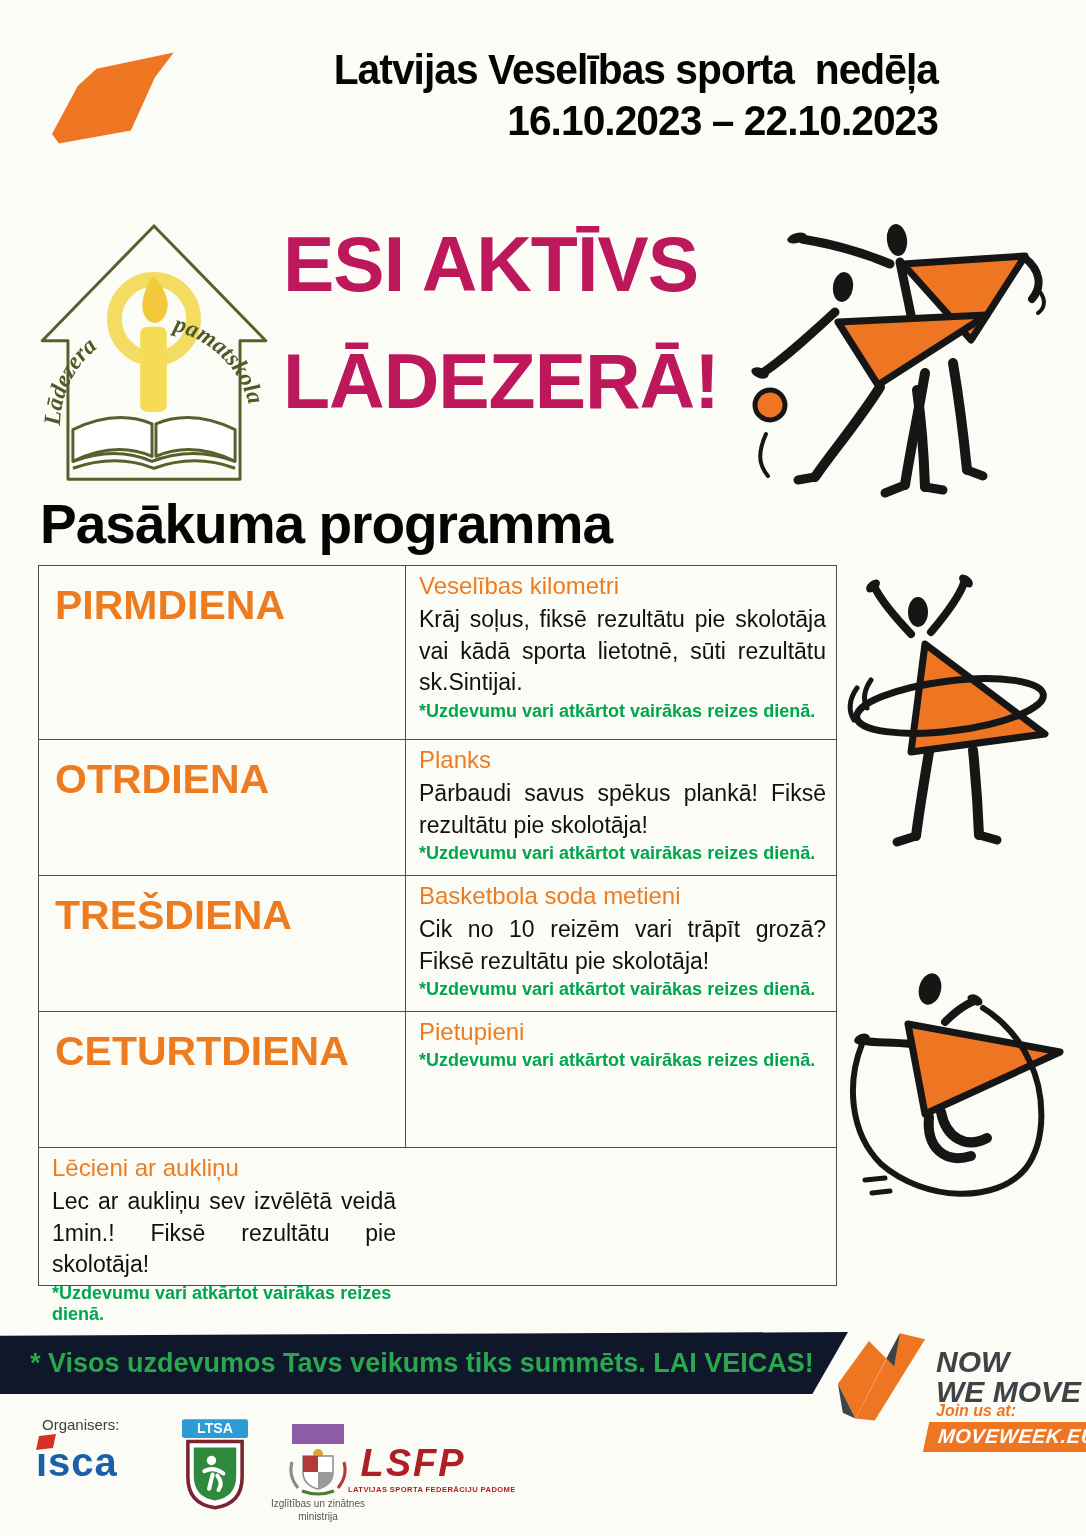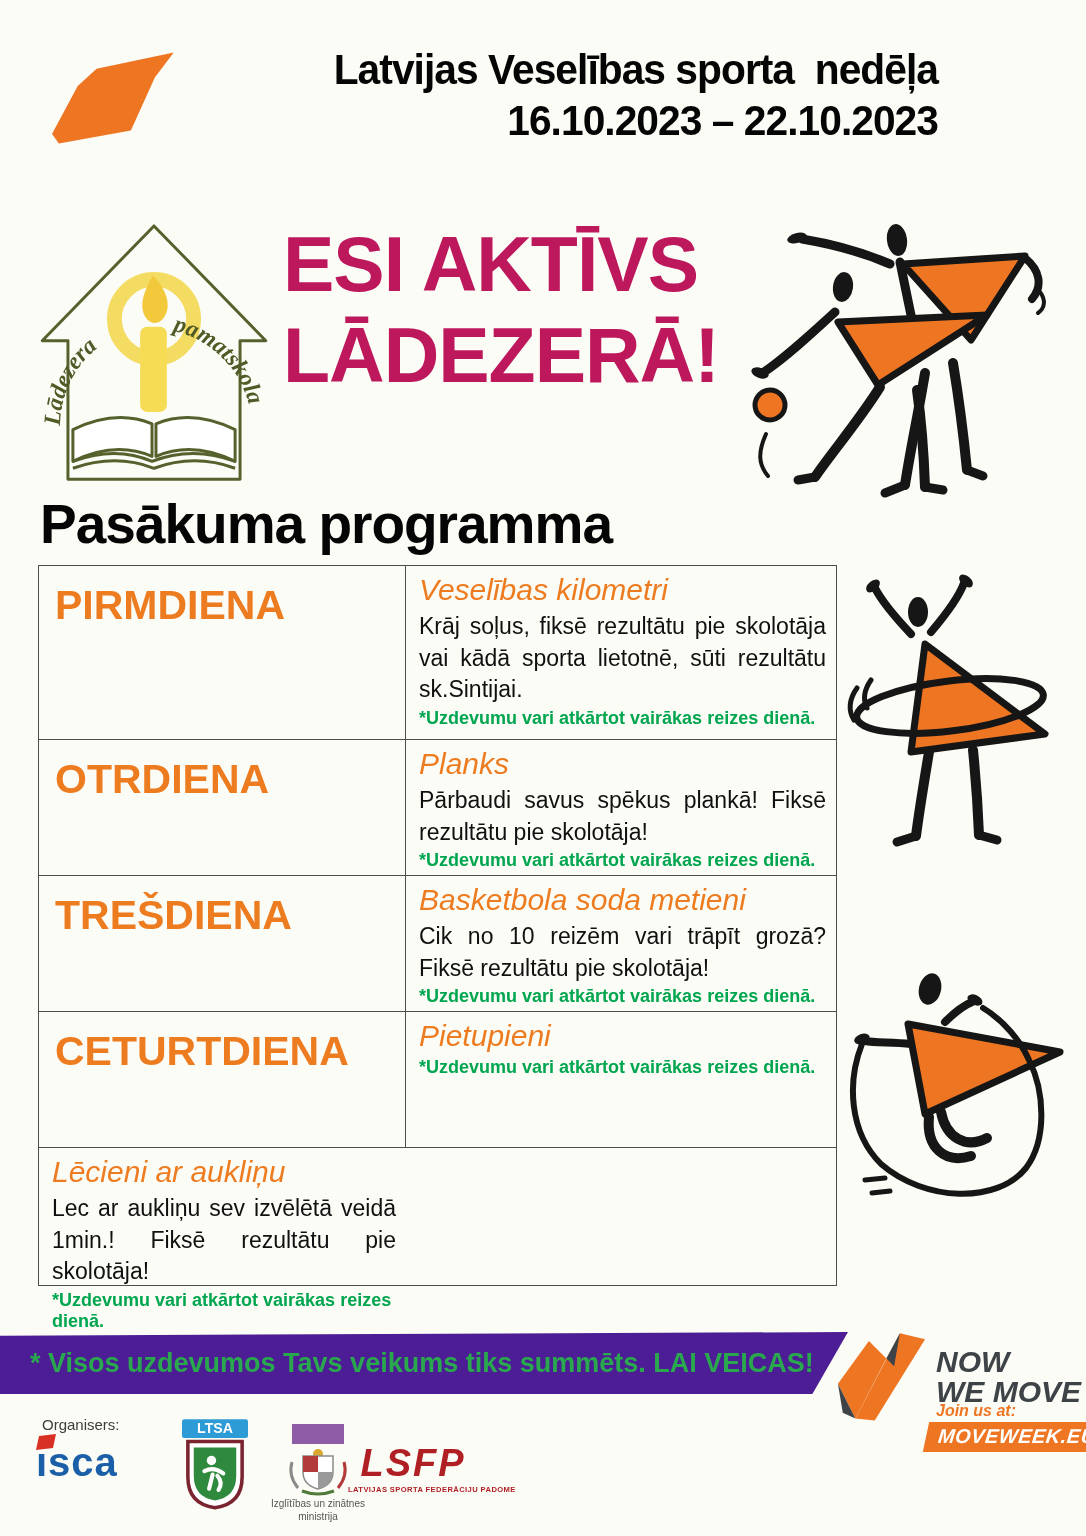--- a/index.html
+++ b/index.html
@@ -11,39 +11,39 @@
   }
   .abs{position:absolute;}
 
   
   .title-block{left:150px;top:44px;width:800px;text-align:right;color:#050505;}
   .title-line{font-weight:bold;font-size:42px;line-height:1.22;letter-spacing:-1px;white-space:pre;transform:scaleX(.97);transform-origin:center;}
 
   
   .headline{left:283px;top:226px;width:520px;color:#be185d;font-weight:800;letter-spacing:-1px;}
   .headline .hl{font-size:77px;line-height:1.0;}
-  .headline .hl.second{margin-top:14px;}
+  .headline .hl.second{margin-top:40px;}
 
   
   .prog-heading{left:40px;top:492px;font-size:55px;font-weight:bold;color:#050505;letter-spacing:-1px;}
 
   
   .table{left:38px;top:565px;width:797px;border:1px solid #4d4d4d;background:transparent;}
   .trow{display:grid;grid-template-columns:367px 1fr;border-bottom:1px solid #4d4d4d;box-sizing:border-box;}
   .trow:last-child{border-bottom:none;}
   .trow .daycell{border-right:1px solid #4d4d4d;padding:16px 0 0 16px;box-sizing:border-box;}
   .day{font-size:41px;font-weight:bold;color:#ED7C21;letter-spacing:0;}
   .trow .infocell{padding:6px 10px 0 13px;box-sizing:border-box;}
-  .activity{font-size:30px;color:#ED7C21;line-height:1.2;margin-bottom:3px;font-style:italic;}
+  .activity{font-size:24px;color:#ED7C21;line-height:1.2;margin-bottom:3px;}
   .desc{font-size:23px;color:#101010;line-height:1.38;text-align:justify;}
   .note{font-size:18px;font-weight:bold;color:#00A64F;margin-top:2px;}
   .r1{height:174px;} .r2{height:136px;} .r3{height:136px;} .r4{height:136px;} .r5{height:137px;}
 
   
-  .bottom-bar{left:0;top:1332px;width:848px;height:62px;background:#4c1d95;
+  .bottom-bar{left:0;top:1332px;width:848px;height:62px;background:#0f172a;
     clip-path:polygon(0 6%,100% 0,95.8% 100%,0 100%);
     display:flex;align-items:center;box-sizing:border-box;padding-left:30px;}
   .bottom-bar .bartext{font-size:27px;font-weight:bold;color:#29A84E;}
 
   
   .nwm{left:828px;top:1318px;width:258px;height:140px;}
   .nwm-mark{position:absolute;left:8px;top:6px;}
   .nwm-text{position:absolute;left:108px;top:29px;color:#3E4347;font-style:italic;font-weight:900;font-size:30px;line-height:1.0;white-space:nowrap;}
   .nwm-join{position:absolute;left:108px;top:84px;color:#EE7623;font-style:italic;font-weight:bold;font-size:16px;}
   .nwm-site{position:absolute;left:98px;top:104px;background:#EE7623;color:#fff;font-style:italic;font-weight:900;font-size:20px;

